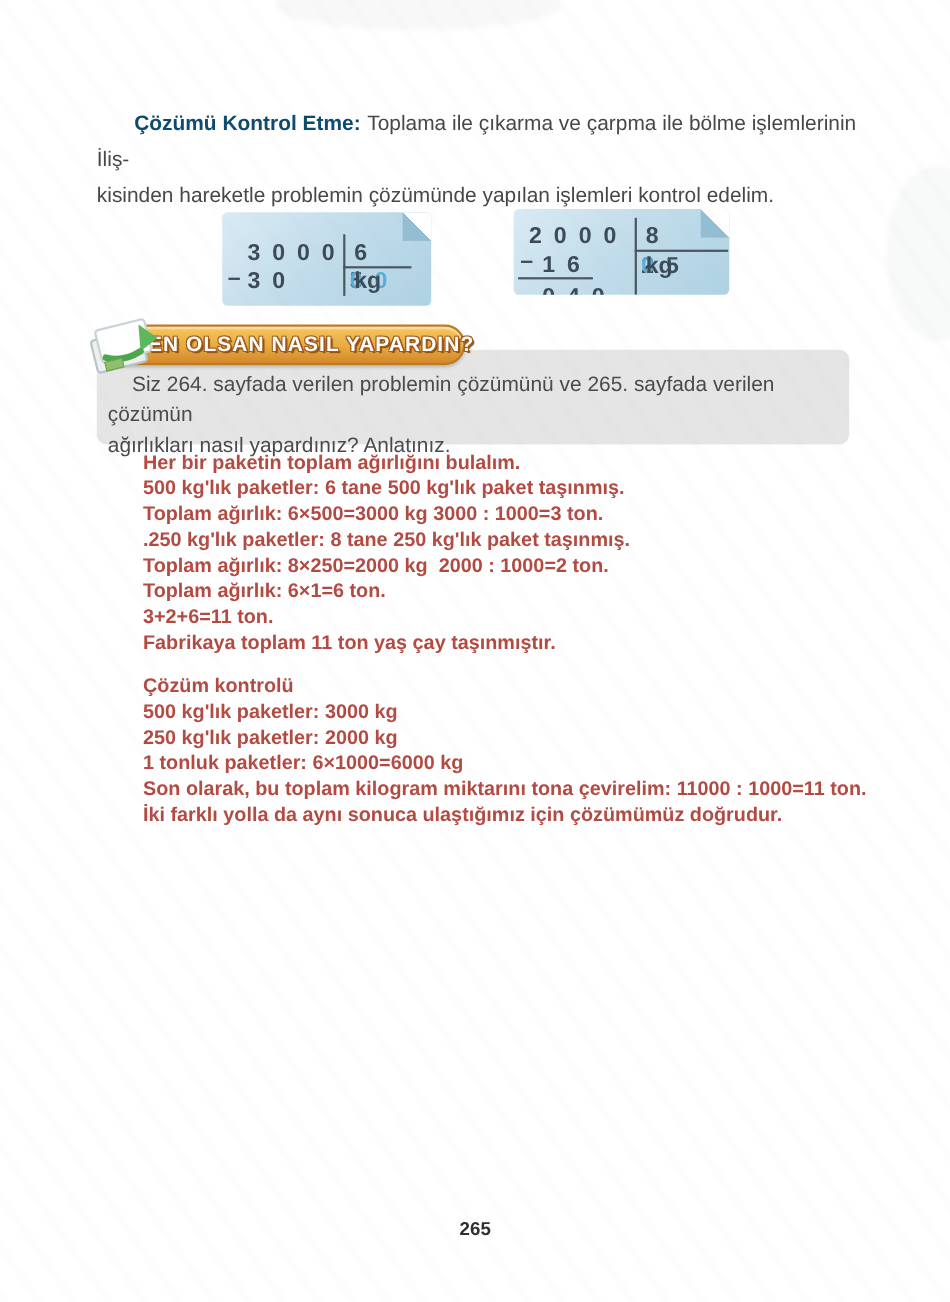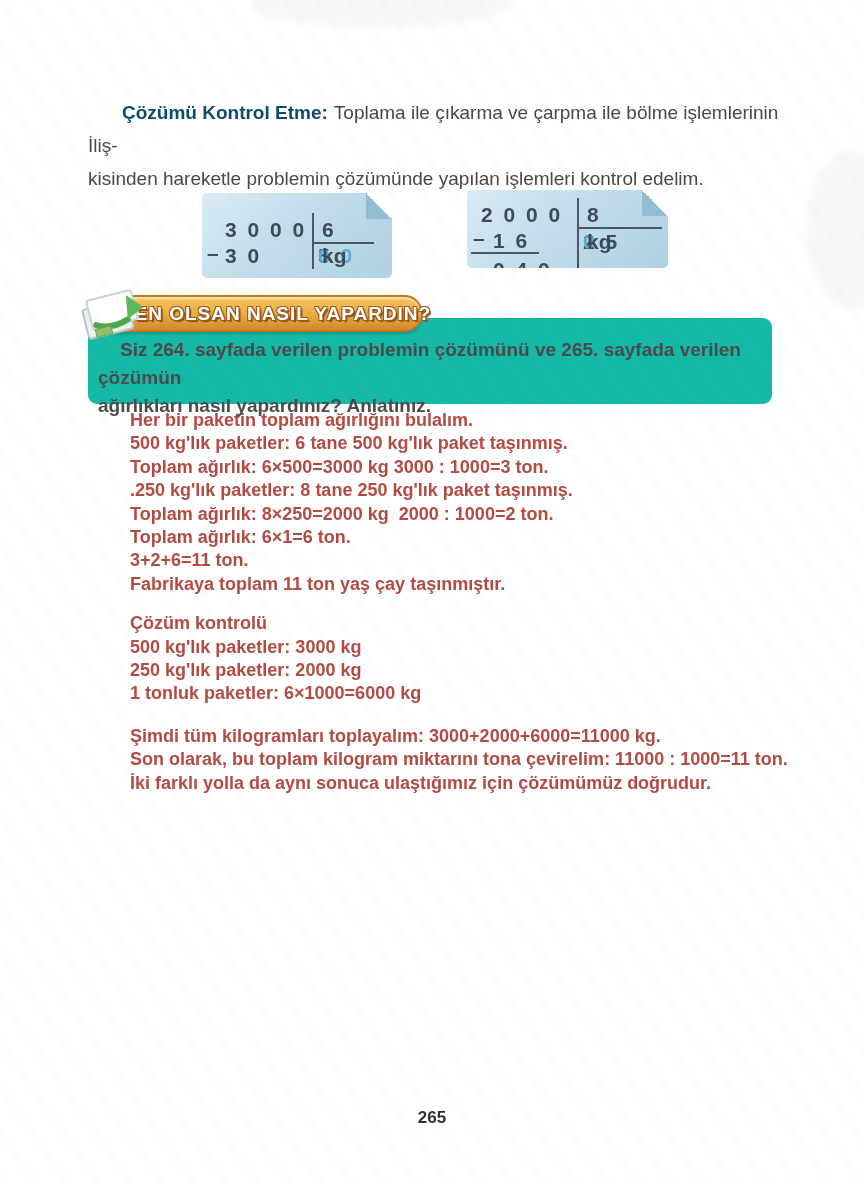--- a/index.html
+++ b/index.html
@@ -40,35 +40,35 @@
   .blue{color:#58aed6;}
   .unit{letter-spacing:0;margin-left:4px;}
   .box1{left:202px;top:193px;width:190px;height:85px;}
   .box1 .dividend{left:23px;top:25px;}
   .box1 .vline{left:110px;top:20px;width:2px;height:56px;}
   .box1 .divisor{left:120px;top:25px;}
   .box1 .hline{left:110px;top:49px;width:62px;height:2px;}
   .box1 .minus{left:5px;top:48px;}
   .box1 .subtrahend{left:23px;top:51px;}
   .box1 .quotient{left:116px;top:51px;}
-  .box2{left:467px;top:190px;width:201px;height:78px;}
+  .box2{left:467px;top:190px;width:170px;height:78px;padding-left:26px;}
   .box2 .dividend{left:14px;top:13px;}
   .box2 .vline{left:110px;top:8px;width:2px;height:70px;}
   .box2 .divisor{left:120px;top:13px;}
   .box2 .hline{left:110px;top:37px;width:85px;height:2px;}
   .box2 .minus{left:6px;top:36px;}
   .box2 .subtrahend{left:26px;top:39px;}
   .box2 .uline{left:4px;top:62px;width:68px;height:2px;}
   .box2 .quotient{left:116px;top:40px;}
   .box2 .partial{left:26px;top:68px;}
 
   
   .peach{
     position:absolute;left:88px;top:318px;width:684px;height:86px;
-    background:#14b8a6;border-radius:9px;font-weight:bold;
+    background:#e5e5e5;border-radius:9px;
   }
   .peach p{
     margin:0;padding:18px 14px 0 10px;text-indent:22px;
     font-size:19px;line-height:28px;color:#4a4a4a;
   }
   .banner{
     position:absolute;left:95px;top:295px;width:328px;height:37px;
     border-radius:19px;
     background:linear-gradient(to bottom,#f6c55e 0%,#e9aa3f 55%,#d3872a 100%);
     border:2px solid #bf7a1e;box-sizing:border-box;
@@ -159,18 +159,17 @@
   <p>Toplam ağırlık: 6×500=3000 kg 3000 : 1000=3 ton.</p>
   <p>.250 kg'lık paketler: 8 tane 250 kg'lık paket taşınmış.</p>
   <p>Toplam ağırlık: 8×250=2000 kg  2000 : 1000=2 ton.</p>
   <p>Toplam ağırlık: 6×1=6 ton.</p>
   <p>3+2+6=11 ton.</p>
   <p>Fabrikaya toplam 11 ton yaş çay taşınmıştır.</p>
   <p class="sub">Çözüm kontrolü</p>
   <p>500 kg'lık paketler: 3000 kg</p>
   <p>250 kg'lık paketler: 2000 kg</p>
   <p>1 tonluk paketler: 6×1000=6000 kg</p>
-  <p class="gap-md">Şimdi tüm kilogramları toplayalım: 3000+2000+6000=11000 kg.</p>
   <p>Son olarak, bu toplam kilogram miktarını tona çevirelim: 11000 : 1000=11 ton.</p>
   <p>İki farklı yolla da aynı sonuca ulaştığımız için çözümümüz doğrudur.</p>
 </div>
 
 <div class="pagenum">265</div>
 
 </body></html>

